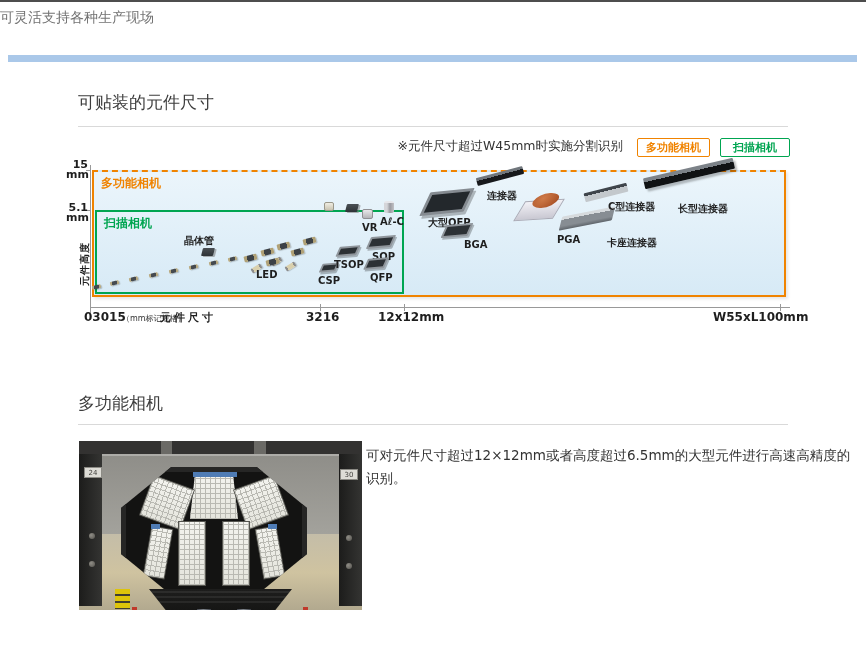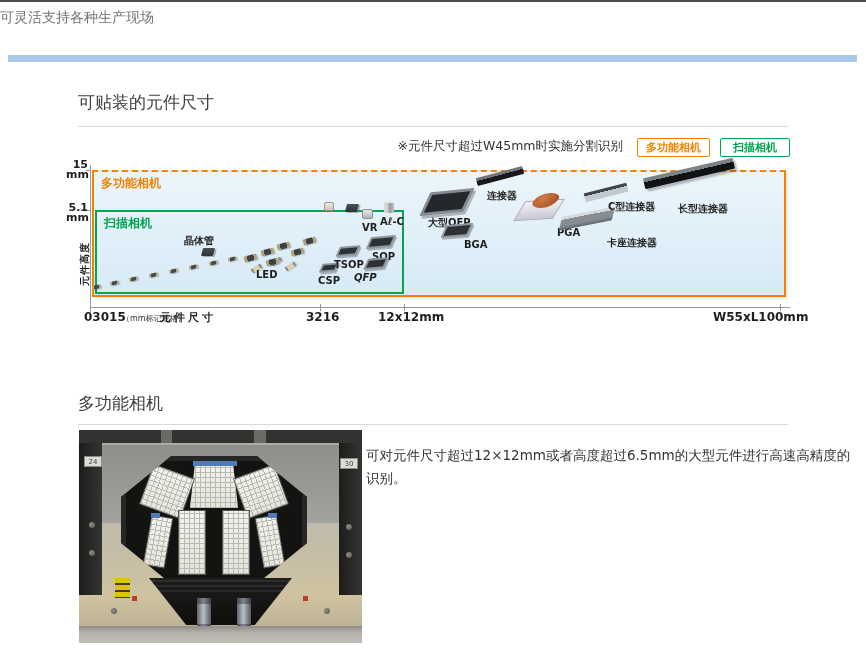--- a/index.html
+++ b/index.html
@@ -76,21 +76,21 @@
   .g-pga { width:38px; height:20px; border:1px solid #aaa9b4; transform:skewX(-34deg) rotate(-4deg);
     background:linear-gradient(180deg,#f2f1f6,#c9c8d2); }
   .g-pga::after { content:""; position:absolute; left:7px; top:-8px; width:24px; height:15px; border-radius:50%;
     background:radial-gradient(circle at 35% 35%,#cf7a48,#a34a20); }
   .g-card { width:54px; height:13px; border-radius:1px; transform:rotate(-11deg) skewX(-25deg);
     background:linear-gradient(180deg,#d6dadd 0 3px,#878d93 3px 70%,#5f656b); }
   .g-cconn { width:44px; height:9px; border-radius:1px; transform:rotate(-14deg);
     background:linear-gradient(180deg,#3f454b 0 3px,#c3c8cc 3px); }
 
   
-  .photo { position:absolute; left:79px; top:430px; width:283px; height:213px; overflow:hidden;
+  .photo { position:absolute; left:79px; top:441px; width:283px; height:169px; overflow:hidden;
     background:linear-gradient(180deg,#a8a7a3 0,#b8b7b3 28%,#c4bda8 55%,#cfc3a0 78%,#b2a98f 100%); }
   .ph-top { position:absolute; left:0; top:0; width:283px; height:13px;
     background:linear-gradient(90deg,#333231 0 29%,#6b6a66 29% 33%,#333231 33% 62%,#6b6a66 62% 66%,#333231 66% 100%); }
   .ph-rail { position:absolute; top:13px; width:23px; height:152px; background:linear-gradient(90deg,#1c1c1b,#343432); }
   .ph-rail-left { left:0; } .ph-rail-right { left:260px; }
   .ph-housing { position:absolute; left:23px; top:15px; width:237px; height:78px;
     background:linear-gradient(180deg,#8f8e89,#a3a29c); }
   .ph-tag { position:absolute; width:18px; height:11px; background:#dddcd6; color:#44433f; font-size:7px;
     line-height:11px; text-align:center; border:1px solid #8c8b85; }
   #tag24 { left:5px; top:26px; } #tag25 { left:261px; top:28px; }
@@ -202,35 +202,35 @@
       <div class="comp-label" style="left: 106px; top: 76px;">晶体管</div>
       <div class="g g-chip-m" style="left: 188px; top: 99px;"></div>
       <div class="comp-label" style="left: 178px; top: 110px;">LED</div>
       <div class="g g-ic" style="left: 243px; top: 103px; width: 16px; height: 9px;"></div>
       <div class="comp-label" style="left: 240px; top: 116px;">CSP</div>
       <div class="g g-ic" style="left: 260px; top: 86px; width: 20px; height: 10px;"></div>
       <div class="comp-label" style="left: 256px; top: 100px;">TSOP</div>
       <div class="g g-ic" style="left: 291px; top: 76px; width: 24px; height: 12px;"></div>
       <div class="comp-label" style="left: 294px; top: 92px;">SOP</div>
       <div class="g g-ic" style="left: 288px; top: 98px; width: 20px; height: 11px;"></div>
-      <div class="comp-label" style="left: 276px; top: 113px; font-style: italic;">QFP</div>
+      <div class="comp-label" style="left: 292px; top: 113px;">QFP</div>
       <div class="g g-trim" style="left: 246px; top: 42px;"></div>
       <div class="g g-sot" style="left: 268px; top: 44px;"></div>
       <div class="g g-vr" style="left: 284px; top: 49px;"></div>
       <div class="comp-label" style="left: 284px; top: 63px;">VR</div>
       <div class="g g-alc" style="left: 306px; top: 41px;"></div>
       <div class="comp-label" style="left: 302px; top: 57px;">Aℓ-C</div>
       <div class="g g-bar" style="left: 398px; top: 12px;"></div>
       <div class="comp-label" style="left: 409px; top: 31px;">连接器</div>
       <div class="g g-ic-lg" style="left: 348px; top: 30px; width: 42px; height: 24px;"></div>
       <div class="comp-label" style="left: 350px; top: 58px;">大型QFP</div>
       <div class="g g-ic" style="left: 366px; top: 64px; width: 26px; height: 13px;"></div>
       <div class="comp-label" style="left: 386px; top: 80px;">BGA</div>
       <div class="g g-pga" style="left: 442px; top: 40px;"></div>
-      <div class="comp-label" style="left: 451px; top: 68px; padding-left: 28px;">PGA</div>
+      <div class="comp-label" style="left: 451px; top: 75px; padding-left: 28px;">PGA</div>
       <div class="g g-card" style="left: 482px; top: 52px;"></div>
       <div class="comp-label" style="left: 485px; top: 78px; margin-left: 44px;">卡座连接器</div>
       <div class="g g-cconn" style="left: 506px; top: 28px;"></div>
       <div class="comp-label" style="left: 530px; top: 42px;">C型连接器</div>
       <div class="g g-bar-long" style="left: 565px; top: 8px;"></div>
       <div class="comp-label" style="left: 600px; top: 44px;">长型连接器</div>
     </div>
 </div>
 
 <h2 class="sec-title" id="sec2-title">多功能相机</h2>

